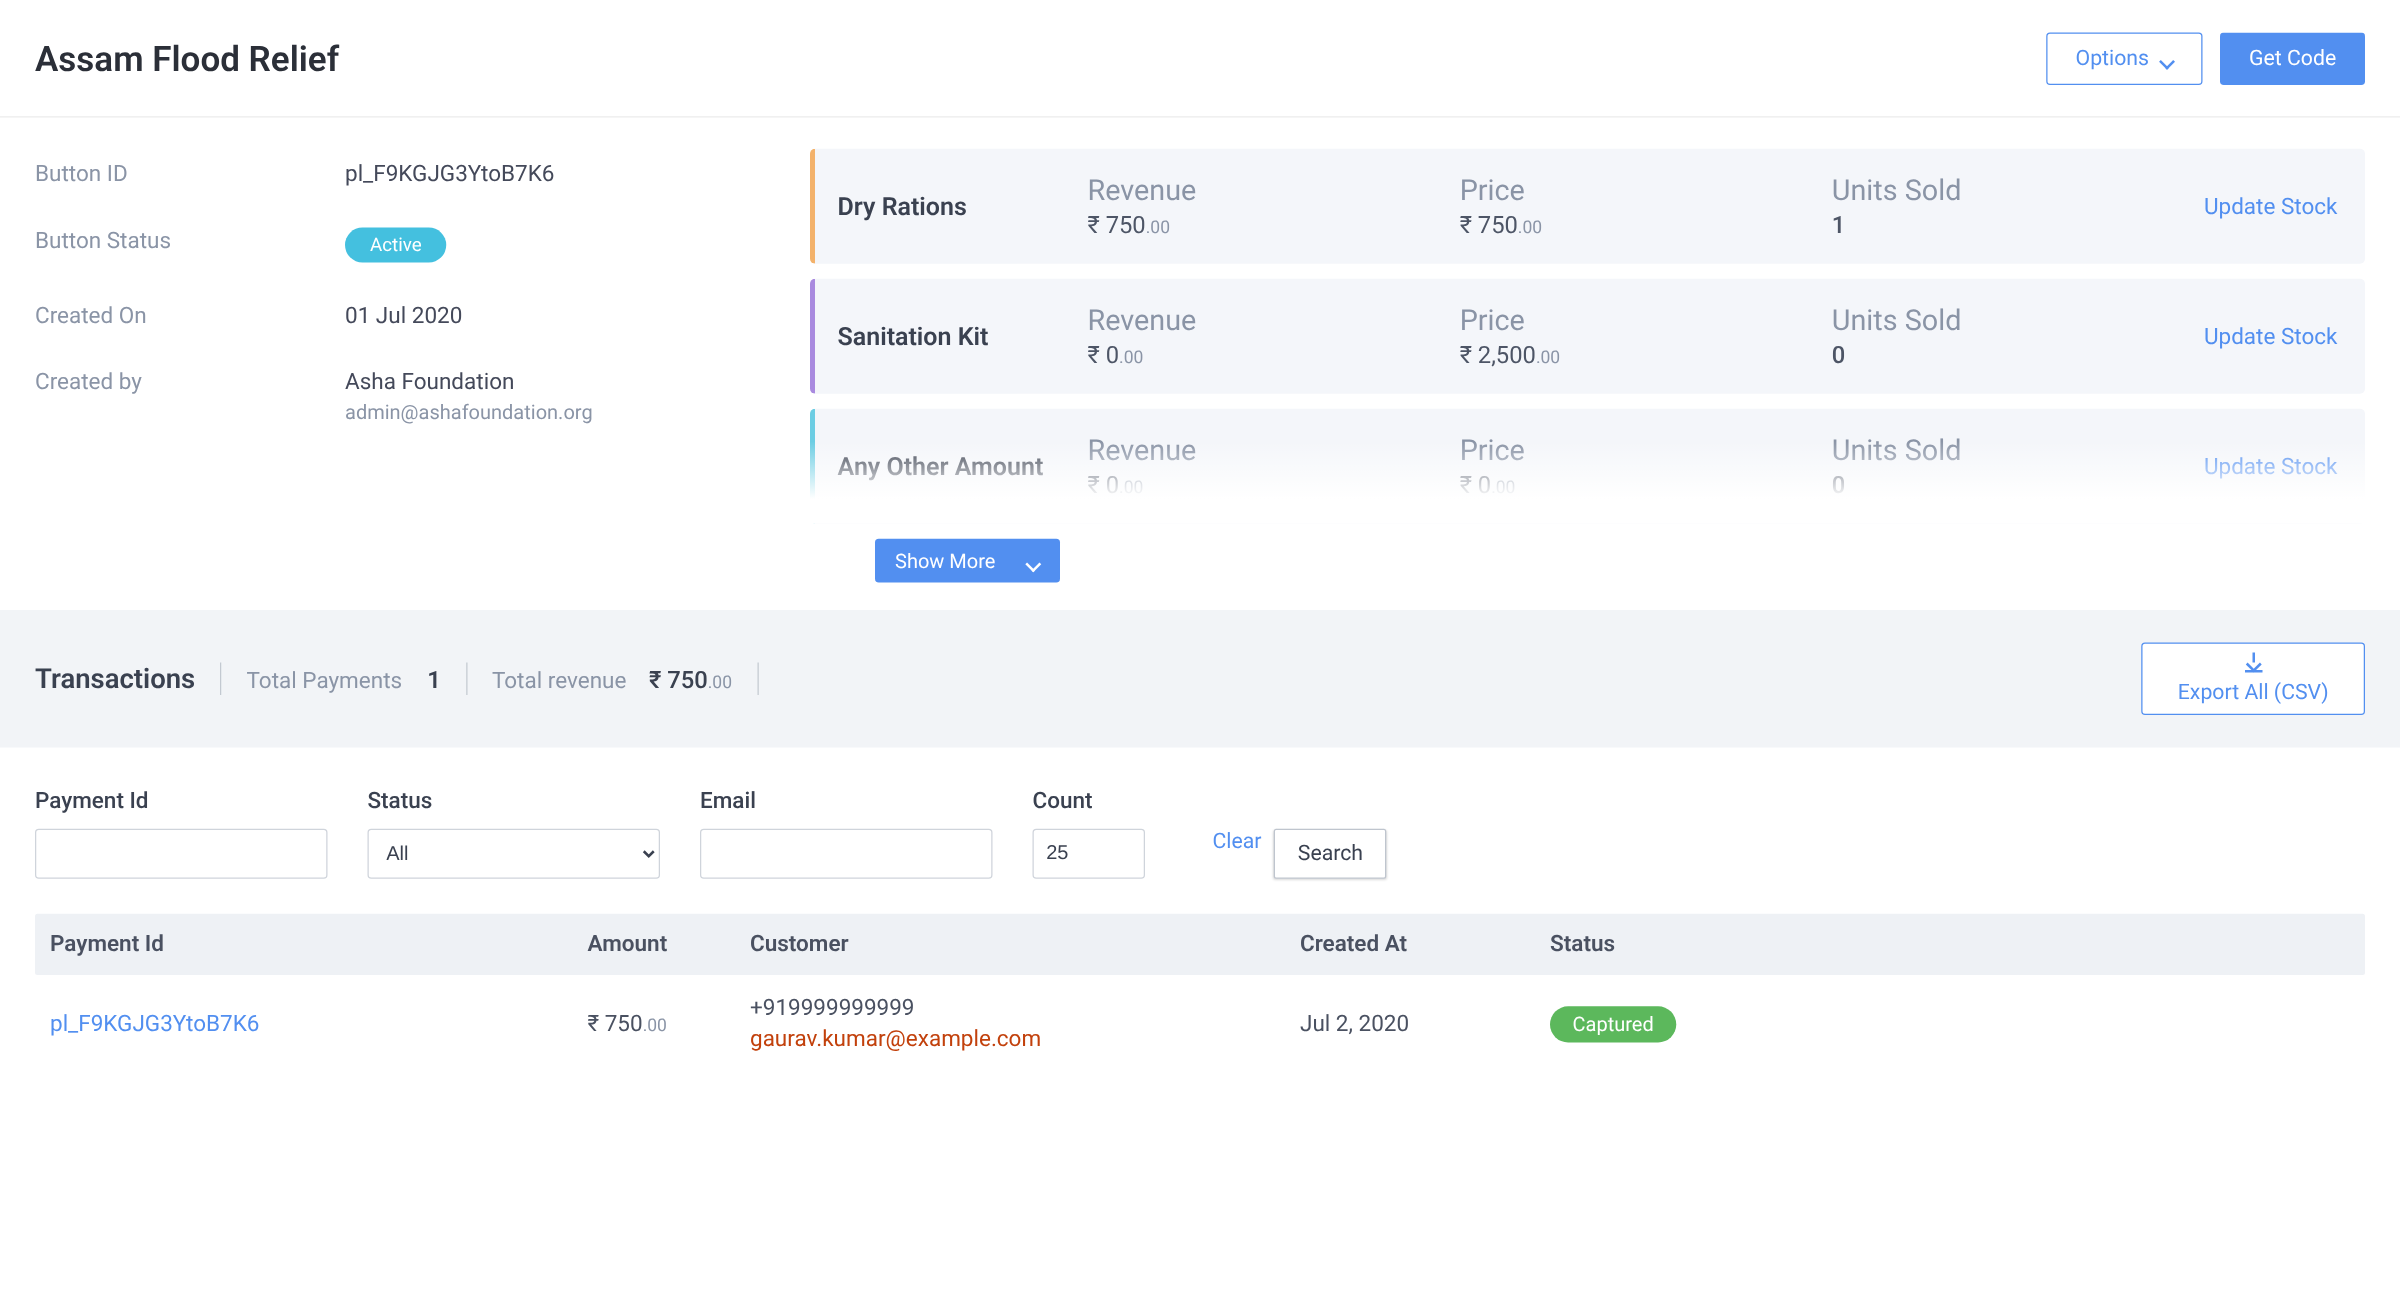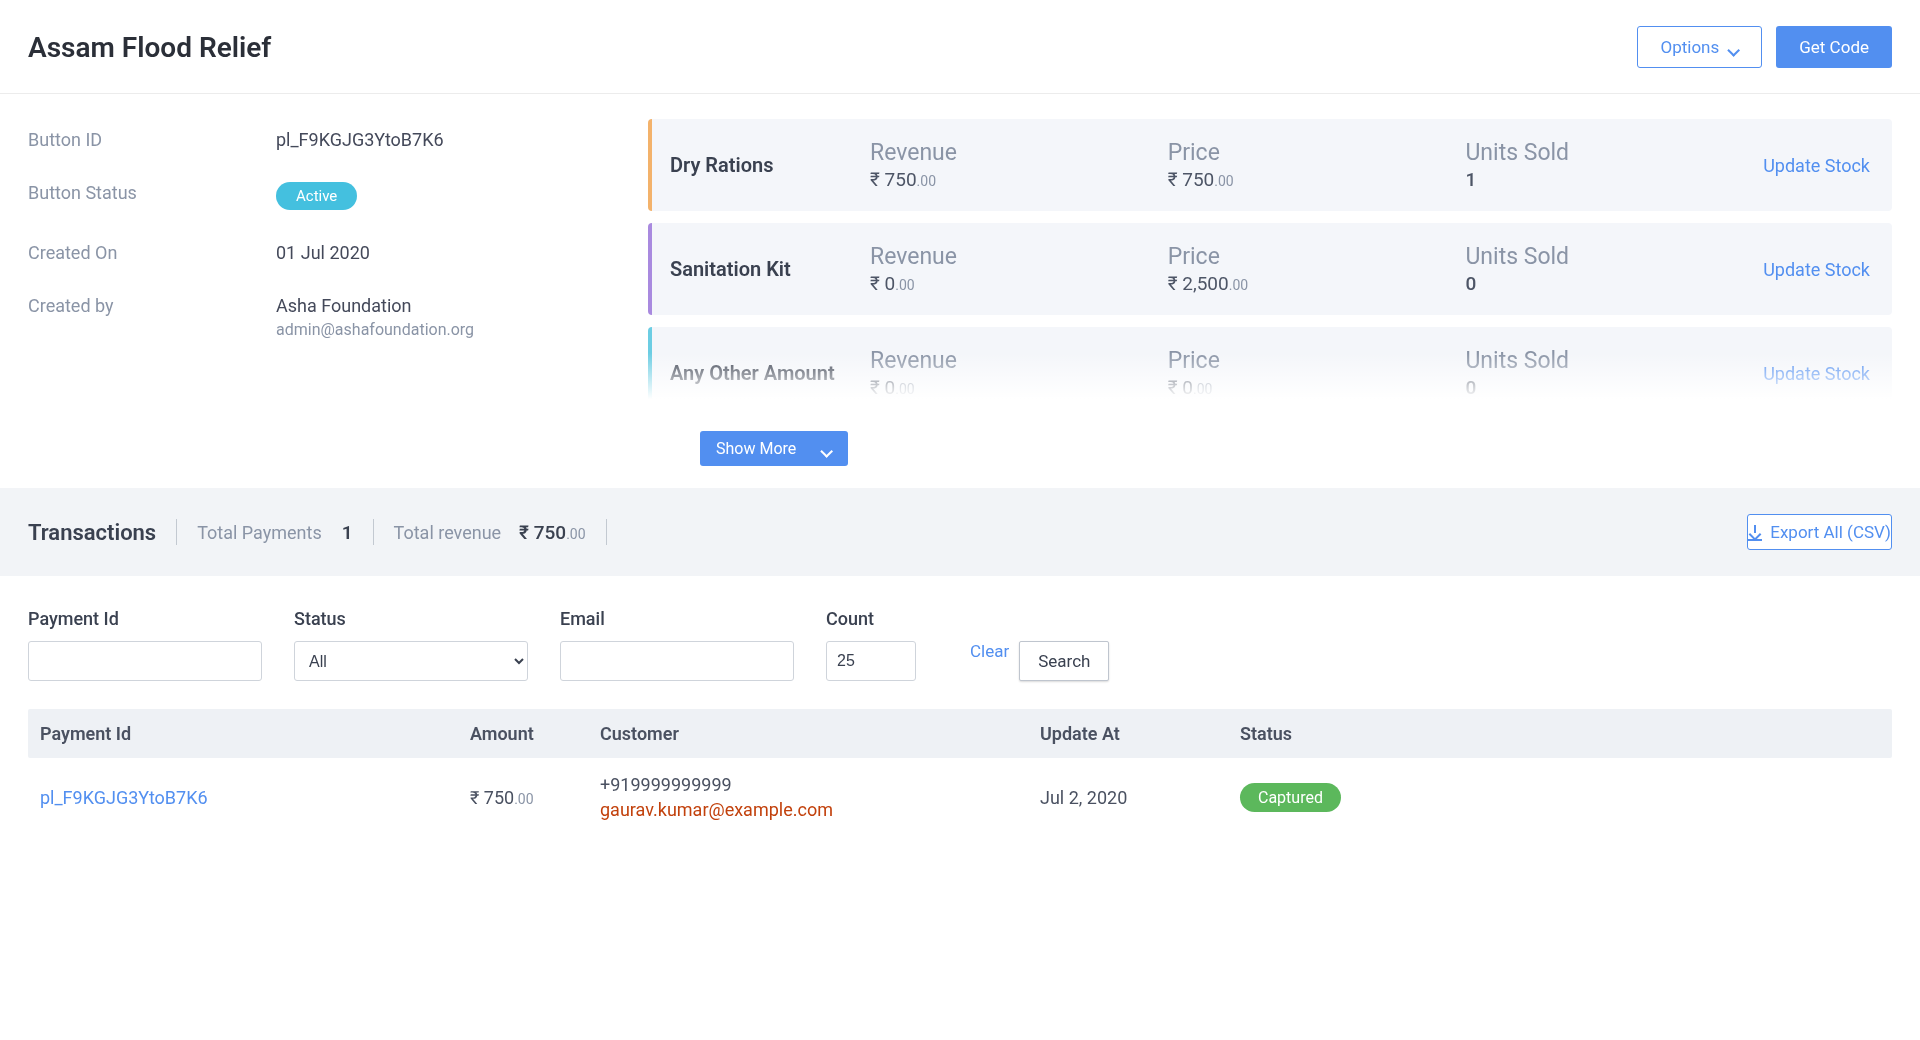--- a/index.html
+++ b/index.html
@@ -137,23 +137,24 @@
   .revenue-amt { color: #3a4150; font-size: 19px; font-weight: 500; margin-left: 14px; }
   .revenue-amt .dec { font-size: 14px; color: #8a94a6; font-weight: 400; }
   .export-btn {
     display: inline-flex;
     align-items: center;
     gap: 8px;
     border: 1.5px solid #528ff0;
     color: #528ff0;
     background: #fff;
     border-radius: 3px;
-    padding: 7px 0;
+    padding: 7px 28px;
     font-size: 17px;
     cursor: pointer;
+    flex-direction: column;
   }
   .dl-icon { width: 14px; height: 14px; display: inline-block; position: relative; }
   .dl-icon::before {
     content: ""; position: absolute; left: 50%; top: 0;
     width: 2px; height: 8px; background: currentColor; transform: translateX(-50%);
   }
   .dl-icon::after {
     content: ""; position: absolute; left: 50%; top: 5px;
     width: 7px; height: 7px; border-right: 2px solid currentColor; border-bottom: 2px solid currentColor;
     transform: translateX(-50%) rotate(45deg);
@@ -382,21 +383,21 @@
     <span class="link-blue">Clear</span>
     <div class="search-btn">Search</div>
   </div>
 </div>
 
 <div class="tx-table">
   <div class="tx-head">
     <div>Payment Id</div>
     <div>Amount</div>
     <div>Customer</div>
-    <div>Update At</div>
+    <div>Created At</div>
     <div>Status</div>
   </div>
   <div class="tx-row">
     <div class="pay-link">pl_F9KGJG3YtoB7K6</div>
     <div class="amt">
       <span>₹ 750</span><span class="dec">.00</span>
     </div>
     <div>
       <div class="cust-phone">+919999999999</div>
       <div class="cust-email">gaurav.kumar@example.com</div>

